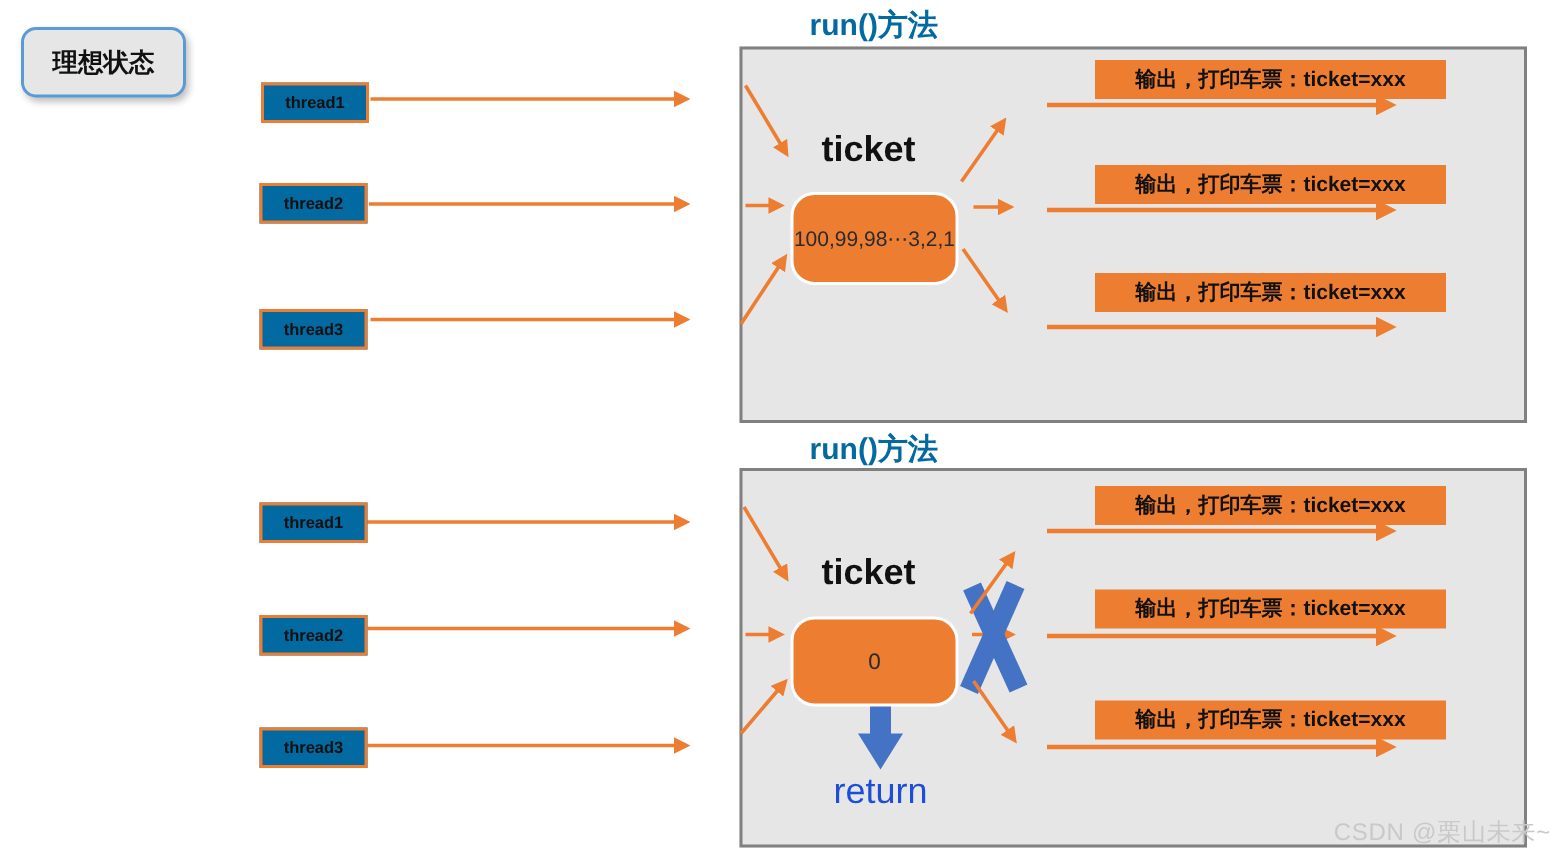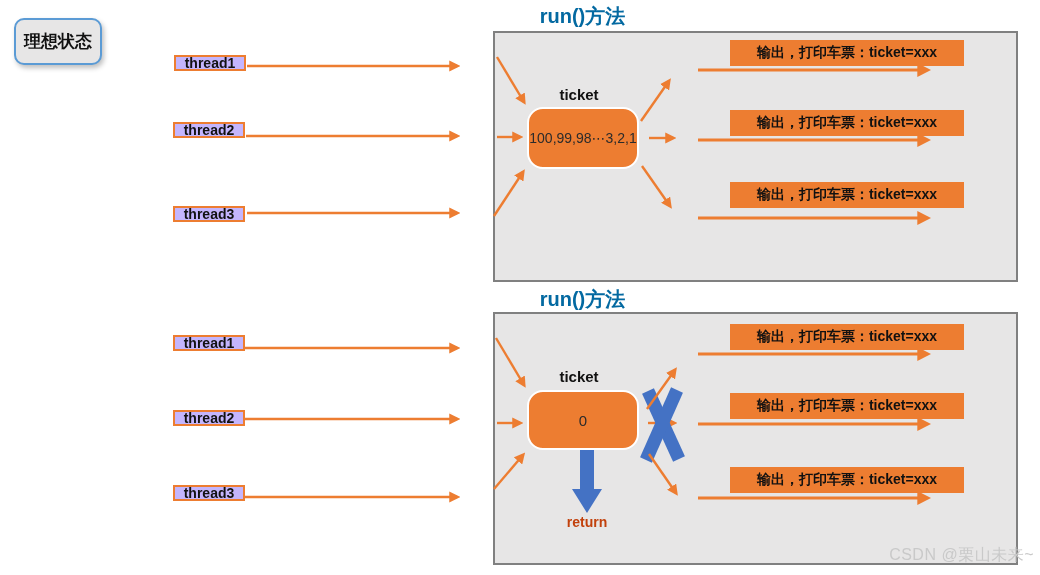--- a/index.html
+++ b/index.html
@@ -5,33 +5,33 @@
   :root{
     --c-orange:#ED7D31; --c-blue:#4472C4; --c-panel_bg:#E7E6E6;
     --c-panel_border:#808080; --c-ideal_border:#5B9BD5; --c-watermark:#C9C9C9;
   }
   *{margin:0;padding:0;box-sizing:border-box;}
   body{background:#fff;font-family:"Liberation Sans","DejaVu Sans",sans-serif;}
   .canvas{position:relative;width:1040px;height:575px;background:#fff;overflow:hidden;}
   .overlay{position:absolute;left:0;top:0;width:1040px;height:575px;z-index:2;pointer-events:none;}
   .panel{position:absolute;background:var(--c-panel_bg);border:2px solid var(--c-panel_border);z-index:1;}
   .ptitle{position:absolute;z-index:3;font-size:20px;font-weight:bold;color:#0369a1;text-align:center;}
-  .ideal{position:absolute;left:14px;top:18px;width:88px;height:47px;z-index:3;
+  .ideal{position:absolute;left:14px;top:18px;width:110px;height:47px;z-index:3;
          background:var(--c-panel_bg);border:2px solid var(--c-ideal_border);border-radius:10px;
          box-shadow:2px 3px 5px rgba(0,0,0,.25);display:flex;align-items:center;justify-content:center;
          font-size:17px;font-weight:bold;color:#111;}
-  .tbox{position:absolute;width:72px;height:16px;z-index:3;background:#c4b5fd;border:2px solid var(--c-orange);
-        display:flex;align-items:center;justify-content:center;font-size:14px;font-weight:bold;color:#111;}
-  .tlabel{position:absolute;width:112px;z-index:3;text-align:center;font-size:15px;font-weight:bold;color:#111;}
+  .tbox{position:absolute;width:72px;height:27px;z-index:3;background:#0369a1;border:2px solid var(--c-orange);
+        display:flex;align-items:center;justify-content:center;font-size:11px;font-weight:bold;color:#111;}
+  .tlabel{position:absolute;width:112px;z-index:3;text-align:center;font-size:24px;font-weight:bold;color:#111;}
   .ticket{position:absolute;width:112px;z-index:3;background:var(--c-orange);border:2px solid #fff;
-          border-radius:16px;display:flex;align-items:center;justify-content:center;color:#2b2b2b;}
+          border-radius:16px;display:flex;align-items:center;justify-content:center;color:#2b2b2b;margin-top:21px;}
   .obar{position:absolute;width:234px;height:26px;z-index:3;background:var(--c-orange);
         display:flex;align-items:center;justify-content:center;font-size:14px;font-weight:bold;color:#111;margin-left:27px;}
   .retlbl{position:absolute;left:493px;top:514px;width:188px;z-index:3;text-align:center;
-          font-size:14px;font-weight:bold;color:#c2410c;}
+          font-size:24px;font-weight:normal;color:#1d4ed8;}
   .watermark{position:absolute;right:6px;top:545px;z-index:5;font-size:16px;color:var(--c-watermark);letter-spacing:.5px;margin-left:12px;}
   .ar{stroke:var(--c-orange);stroke-width:2.4;fill:none;}
   .ar-l{stroke:var(--c-orange);stroke-width:3;fill:none;}
   .mh{fill:var(--c-orange);}
   .xmark{stroke:var(--c-blue);stroke-width:13;fill:none;}
   .bluefill{fill:var(--c-blue);}
 </style>
 </head>
 <body>
 

